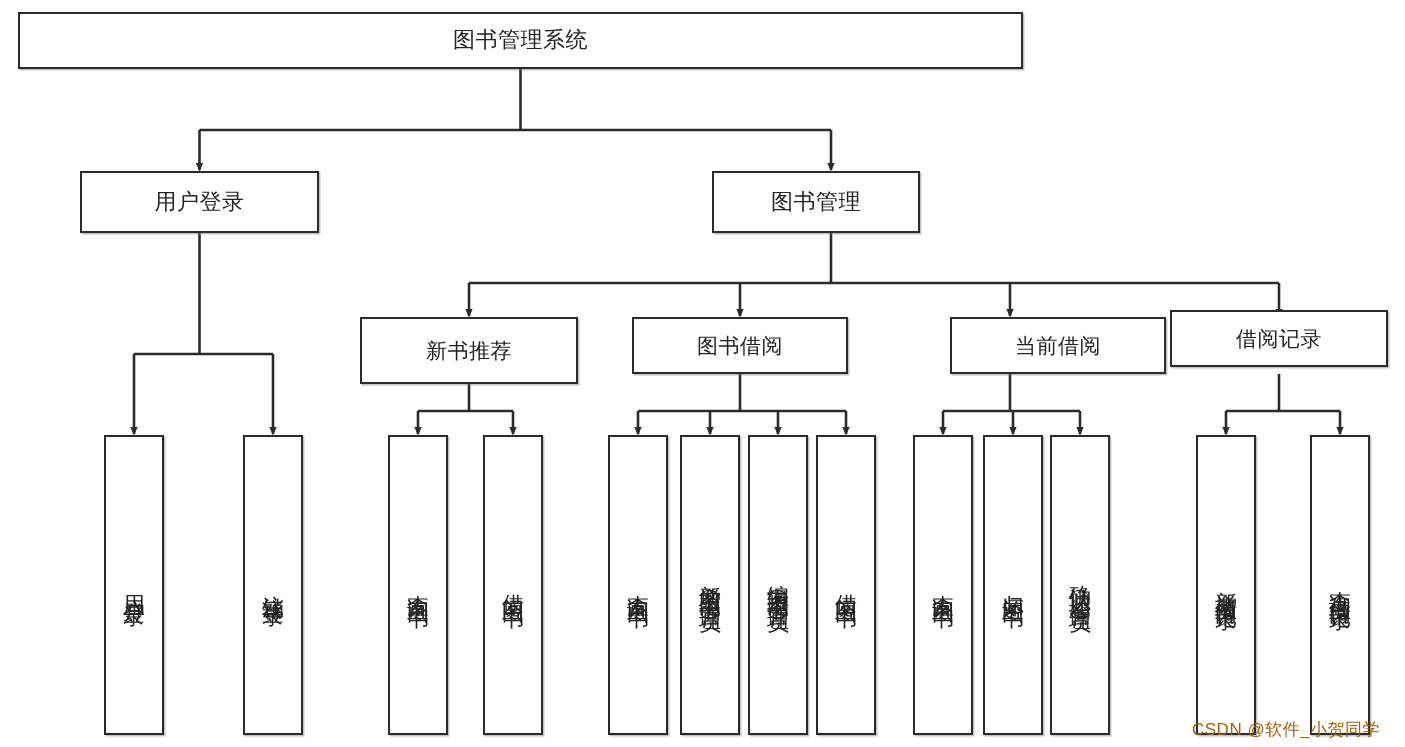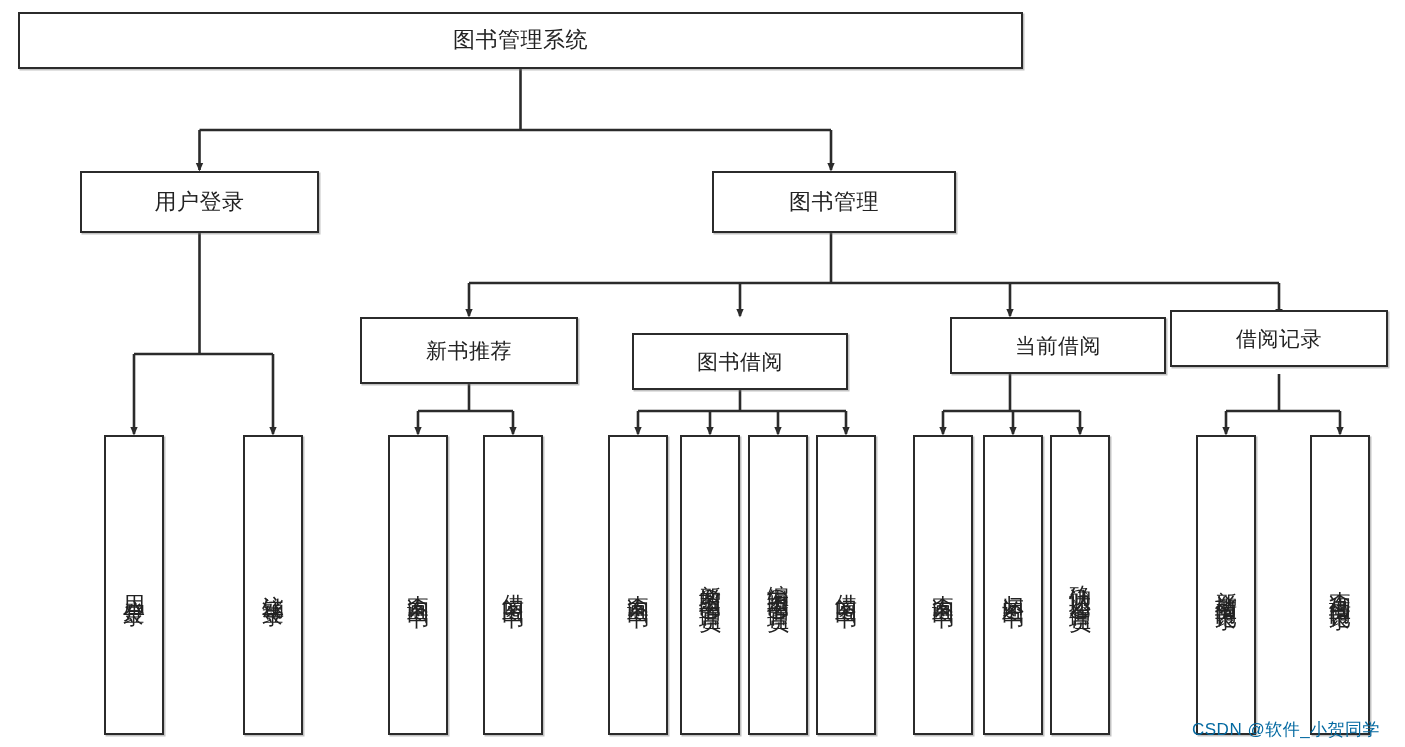--- a/index.html
+++ b/index.html
@@ -50,21 +50,21 @@
     text-orientation: upright;
     font-size: 22px;
     letter-spacing: 4px;
     line-height: 1;
   }
   .node-box.root .node-label { font-size: 22px; }
   .node-box.level1 .node-label { font-size: 22px; }
   .node-box.level2 .node-label { font-size: 21px; }
   .watermark {
     position: absolute;
-    color: #0369a1;
+    color: #a16207;
     font-size: 17px;
     letter-spacing: 0.5px;
     white-space: nowrap;
     user-select: none;
   }
 </style>
 </head>
 <body>
 
 <div id="diagram-root">
@@ -112,27 +112,27 @@
       </g>
   </svg>
 
   <div id="node-layer">
       <div class="node-box root" style="left: 18px; top: 12px; width: 1005px; height: 57px;">
         <span class="node-label">图书管理系统</span>
       </div>
       <div class="node-box level1" style="left: 80px; top: 171px; width: 239px; height: 62px;">
         <span class="node-label">用户登录</span>
       </div>
-      <div class="node-box level1" style="left: 712px; top: 171px; width: 244px; height: 62px;">
+      <div class="node-box level1" style="left: 712px; top: 171px; width: 208px; height: 62px;">
         <span class="node-label">图书管理</span>
       </div>
       <div class="node-box level2" style="left: 360px; top: 317px; width: 218px; height: 67px;">
         <span class="node-label">新书推荐</span>
       </div>
-      <div class="node-box level2" style="left: 632px; top: 333px; width: 216px; height: 57px;">
+      <div class="node-box level2" style="left: 632px; top: 317px; width: 216px; height: 57px;">
         <span class="node-label">图书借阅</span>
       </div>
       <div class="node-box level2" style="left: 902px; top: 317px; width: 216px; height: 57px; margin-left: 48px;">
         <span class="node-label">当前借阅</span>
       </div>
       <div class="node-box level2" style="left: 1170px; top: 310px; width: 218px; height: 57px;">
         <span class="node-label">借阅记录</span>
       </div>
       <div class="node-box vertical level3" style="left: 104px; top: 435px; width: 60px; height: 300px;">
         <span class="node-label">用户登录</span>

